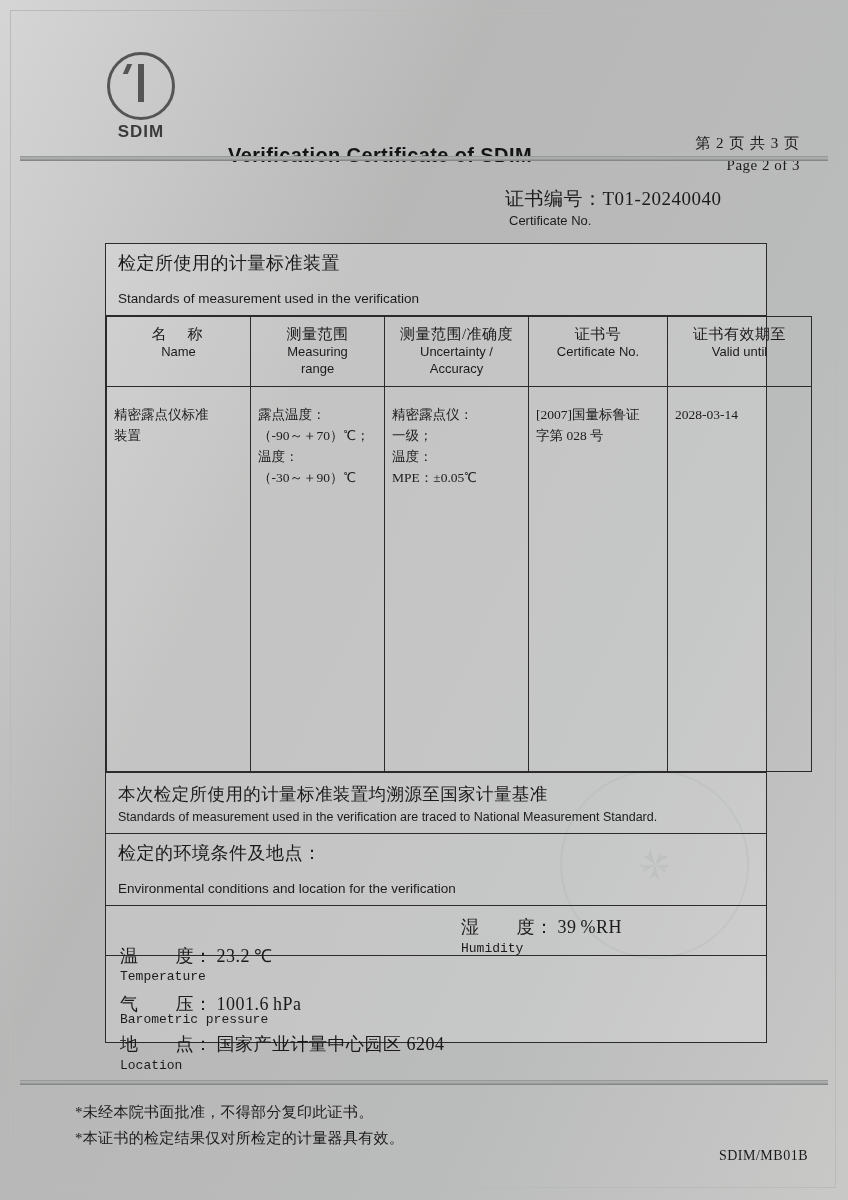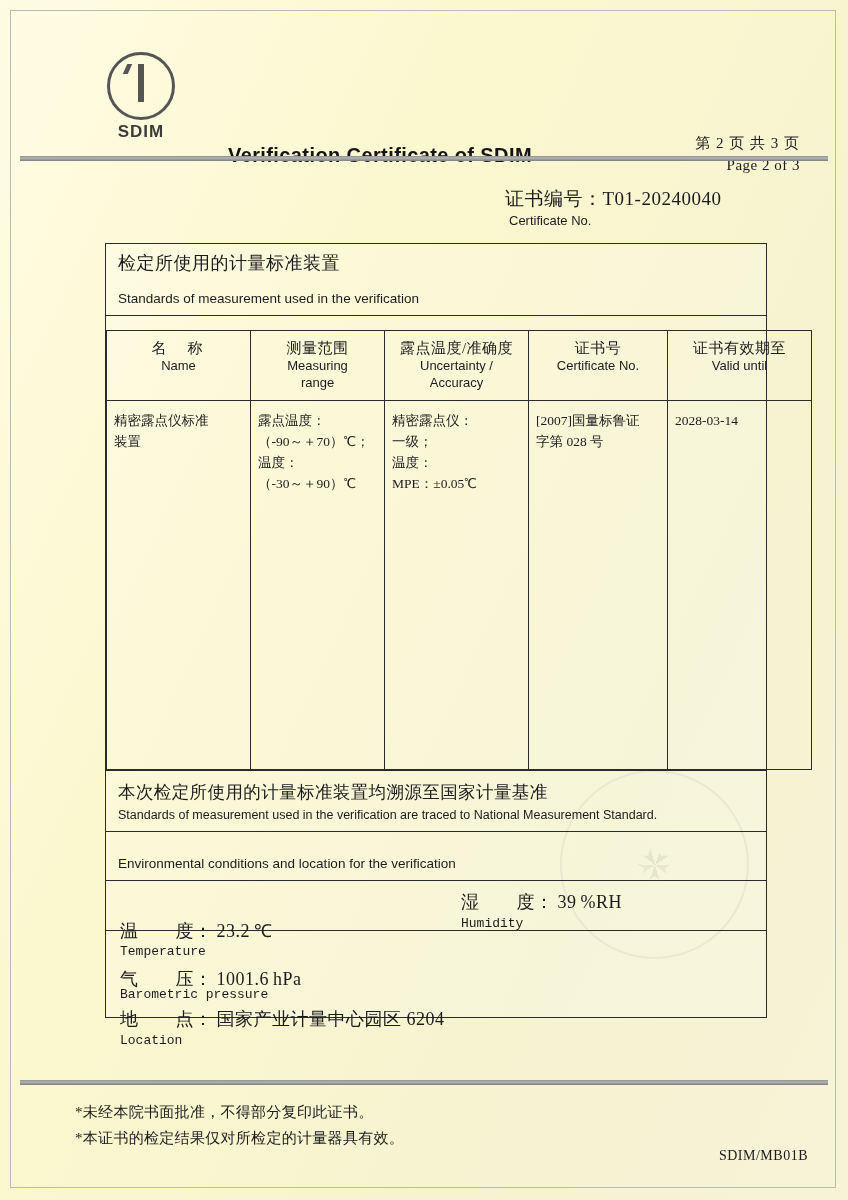--- a/index.html
+++ b/index.html
@@ -4,21 +4,21 @@
 <style>
   html, body {
     margin: 0;
     padding: 0;
     background: #777;
   }
   .page {
     position: relative;
     width: 848px;
     height: 1200px;
-    background: #fef9c3;
+    background: #a3a3a3;
     overflow: hidden;
     font-family: "Liberation Serif", serif;
     color: #1b1b1b;
   }
   
   .paper-tint {
     position: absolute;
     inset: 0;
     background:
       linear-gradient(115deg, rgba(255,255,255,0.55) 0%, rgba(244,244,242,0.25) 35%, rgba(230,232,233,0.35) 70%, rgba(238,238,236,0.5) 100%);
@@ -165,26 +165,25 @@
     font-family: "Liberation Sans", sans-serif;
     font-size: 13.5px;
     margin-top: 15px;
     line-height: 1.3;
   }
 
   table.std {
     width: 100%;
     border-collapse: collapse;
     table-layout: fixed;
-    margin-top: 14px;
   }
   table.std th, table.std td {
     border: 1px solid #2b2b2b;
     vertical-align: top;
-    padding: 10px 7px;
+    padding: 18px 7px;
   }
   table.std th {
     text-align: center;
     font-weight: normal;
     padding: 7px 4px 8px 4px;
   }
   th .cn {
     font-size: 15px;
     letter-spacing: 3px;
     line-height: 1.35;
@@ -318,21 +317,21 @@
           <th class="col-a">
             <div class="cn">名　称</div>
             <div class="en">Name</div>
           </th>
           <th class="col-b">
             <div class="cn tight">测量范围</div>
             <div class="en">Measuring</div>
             <div class="en">range</div>
           </th>
           <th class="col-c">
-            <div class="cn tight">露点温度/准确度</div>
+            <div class="cn tight">测量范围/准确度</div>
             <div class="en">Uncertainty /</div>
             <div class="en">Accuracy</div>
           </th>
           <th class="col-d">
             <div class="cn tight">证书号</div>
             <div class="en">Certificate No.</div>
           </th>
           <th class="col-e">
             <div class="cn tight">证书有效期至</div>
             <div class="en">Valid until</div>
@@ -367,20 +366,21 @@
         </tr>
       </tbody>
     </table>
 
     <div class="traced">
       <div class="cn">本次检定所使用的计量标准装置均溯源至国家计量基准</div>
       <div class="en">Standards of measurement used in the verification are traced to National Measurement Standard.</div>
     </div>
 
     <div class="sect-head">
+      <div class="cn">检定的环境条件及地点：</div>
       <div class="en">Environmental conditions and location for the verification</div>
     </div>
 
     <div class="env-row">
       <div class="f-left v-row1-lbl">
         <span class="lbl-cn">温　　度：</span>
         <span class="lbl-cn">23.2</span>
         <span class="lbl-cn">℃</span>
       </div>
       <div class="lbl-en f-left v-row1-en">Temperature</div>

